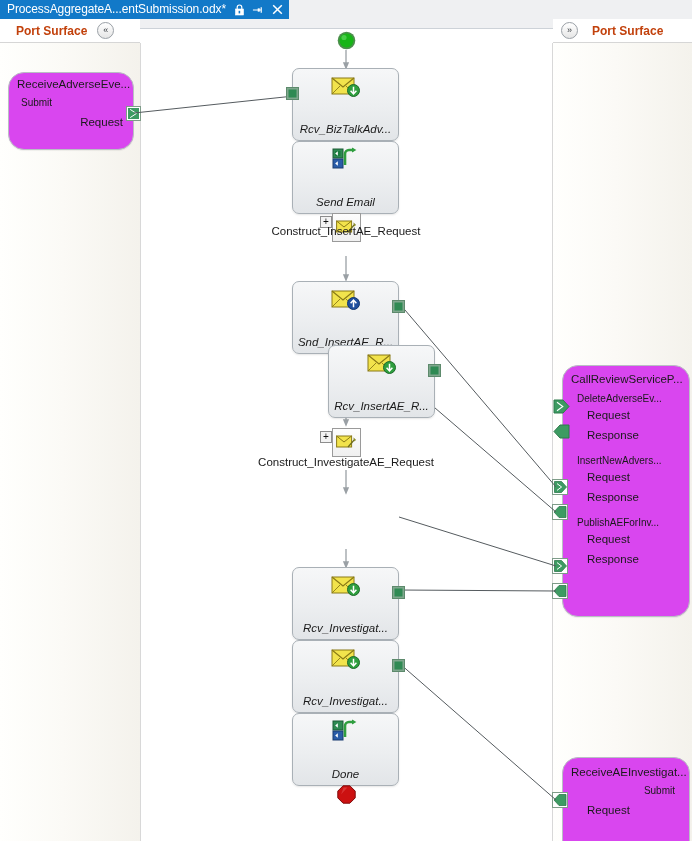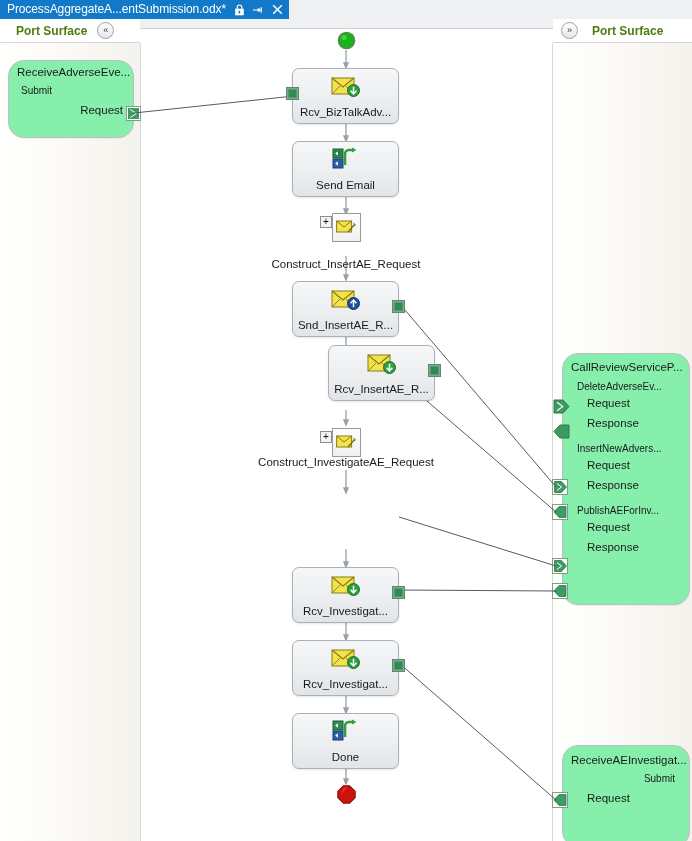--- a/index.html
+++ b/index.html
@@ -50,21 +50,21 @@
   
   .panel-header {
     position: absolute;
     height: 24px;
     background: #ffffff;
     display: flex; align-items: center;
     border-bottom: 1px solid #d6d6d6;
   }
   .panel-header .hdr-label {
     font-size: 12px; font-weight: bold;
-    color: #4d7c0f;
+    color: #c2410c;
   }
   .chev {
     width: 17px; height: 17px;
     border-radius: 50%;
     border: 1px solid #9aa0a6;
     background: linear-gradient(#ffffff, #e6e6e6);
     display: flex; align-items: center; justify-content: center;
     font-size: 9px; color: #33383d;
     line-height: 1;
   }
@@ -79,24 +79,25 @@
 
   .surface-divider {
     position: absolute;
     width: 1px; height: 798px; top: 43px;
     background: #d8d8d8;
   }
 
   
   .port {
     position: absolute;
-    background: #86efac;
+    background: #d946ef;
     border: 1px solid #b9bfc4;
     border-radius: 16px;
     box-shadow: 0 1px 1px rgba(0,0,0,0.06);
+    margin-top: 12px;
   }
   .port-title {
     font-size: 11.5px; color: #1a1a1a;
     padding: 5px 8px 1px 8px;
     white-space: nowrap; overflow: hidden;
   }
   .port-op {
     font-size: 10px; color: #1a1a1a;
     padding: 2px 10px 0 18px;
     white-space: nowrap; overflow: hidden;
@@ -112,25 +113,26 @@
   
   .nub {
     position: absolute;
     width: 15px; height: 15px;
   }
   .nub svg { display: block; }
 
   
   .shape {
     position: absolute;
-    width: 107px; height: 56px;
+    width: 107px; height: 73px;
     border: 1px solid #a9b0b6;
     border-radius: 7px;
     background: linear-gradient(to bottom, #f6f7f8 0%, #eceef0 55%, #e2e5e8 100%);
     box-shadow: 0 1px 2px rgba(0,0,0,0.10);
+    font-style: italic;
   }
   .shape .sh-icon {
     position: absolute; left: 0; right: 0; top: 5px;
     height: 24px;
     display: flex; align-items: center; justify-content: center;
   }
   .shape .sh-label {
     position: absolute; left: 0; right: 0; bottom: 5px;
     text-align: center;
     font-size: 11.5px; color: #1a1a1a;
@@ -402,21 +404,21 @@
 
   <div class="construct" style="left:332px; top:213px;">
     <svg width="21" height="17" viewBox="0 0 21 17">
       <rect x="0.6" y="2" width="15" height="11" fill="#f2e34c" stroke="#8a7a16"></rect>
       <path d="M0.6 2 L8 8 L15.6 2" fill="none" stroke="#8a7a16" stroke-width="1"></path>
       <path d="M12 13 L19 5" stroke="#6b6b1e" stroke-width="1.2" fill="none"></path>
       <path d="M17.2 3.2 L20 6 L18.4 7.4 Z" fill="#8a8a2a"></path>
     </svg>
   </div>
   <div class="construct-plus" style="left:320px; top:216px;">+</div>
-  <div class="construct-label" style="left:200px; top:258px; width:292px;">Construct_InsertAE_Request</div>
+  <div class="construct-label" style="left:200px; top:225px; width:292px;">Construct_InsertAE_Request</div>
 
   <div class="shape" style="left:292px; top:281px;">
     <div class="sh-icon">
       <svg width="30" height="23" viewBox="0 0 30 23">
         <rect x="1" y="3" width="22" height="16" fill="#f2e34c" stroke="#8a7a16"></rect>
         <path d="M1 3 L12 12 L23 3" fill="none" stroke="#8a7a16" stroke-width="1.2"></path>
         <path d="M1 19 L9 11 M23 19 L15 11" fill="none" stroke="#8a7a16" stroke-width="0.9"></path>
         <circle cx="22.5" cy="15.5" r="6" fill="#1f4f9e" stroke="#12366e"></circle>
         <path d="M22.5 19.2 L22.5 12.4 M19.6 15.2 L22.5 12.1 L25.4 15.2" fill="none" stroke="#ffffff" stroke-width="1.5"></path>
       </svg>

